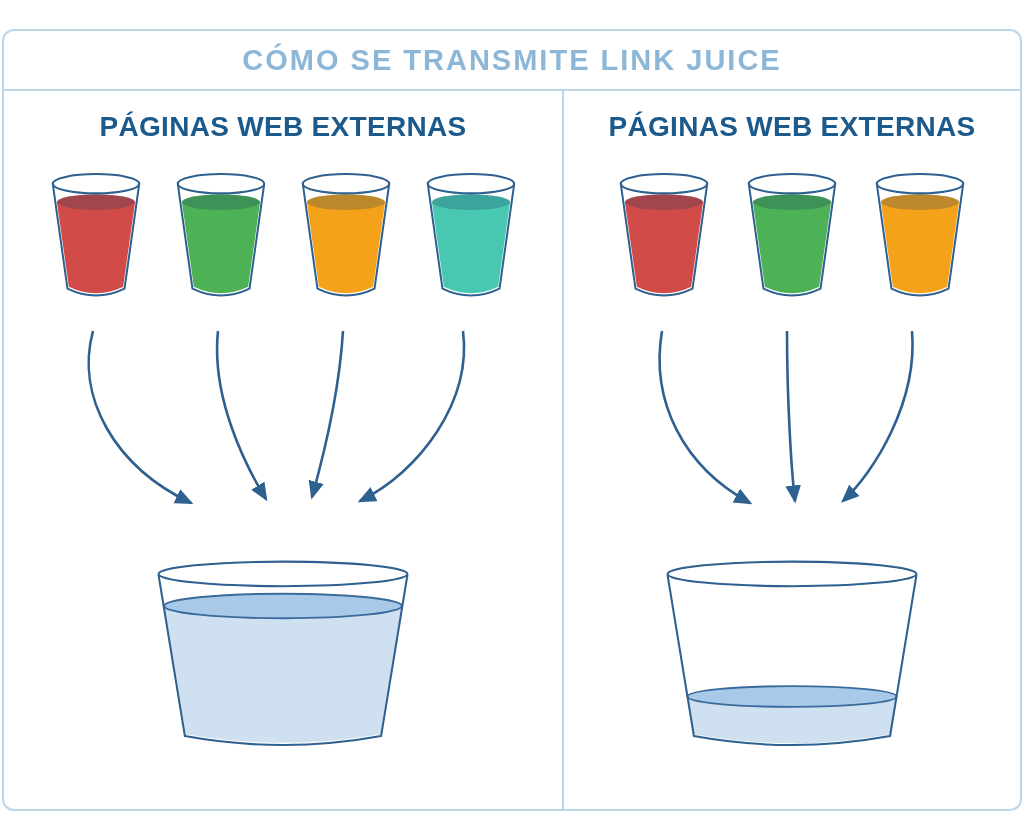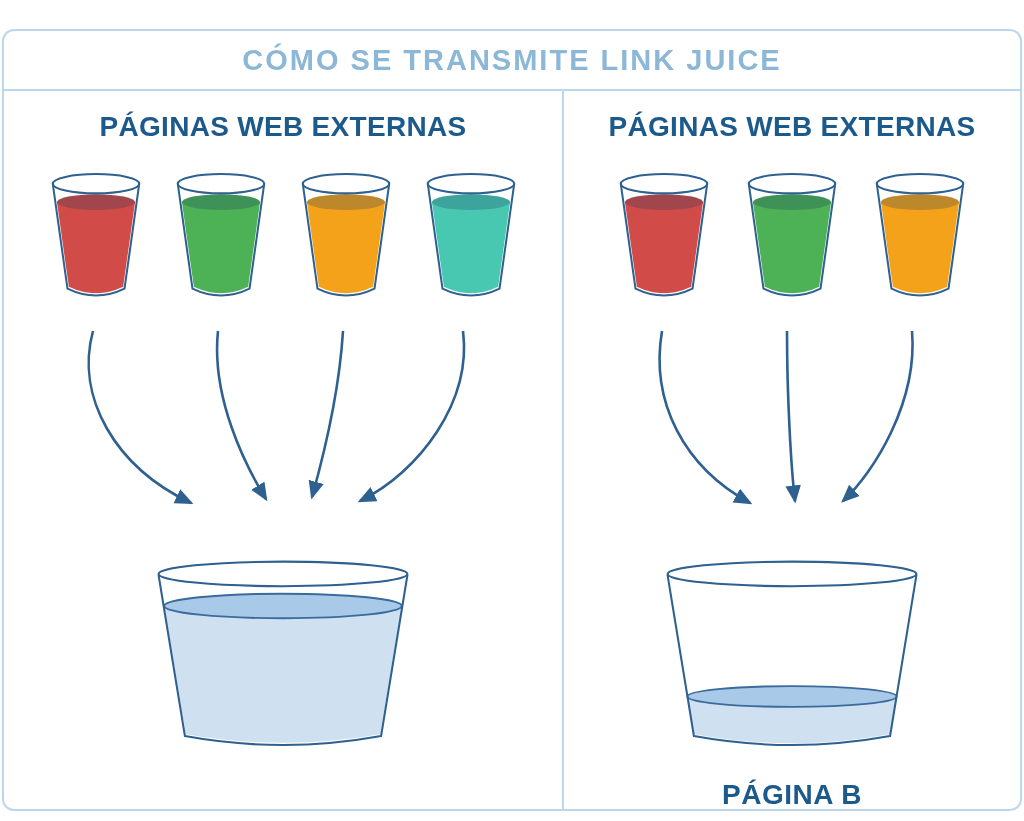--- a/index.html
+++ b/index.html
@@ -129,17 +129,16 @@
         <path class="arrow" marker-end="url(#arrowhead-b)" d="M340 4 C 346 75, 302 145, 271 174" stroke="#2e6090"></path>
       </svg>
 
       <svg class="bucket" width="264" height="200" viewBox="0 0 280 212">
         <path d="M29 150 L36 190 Q140 209 244 190 L251 150 Q140 161 29 150 Z" fill="#cfe0f1"></path>
         <ellipse class="surface" cx="140" cy="150" rx="111" ry="11" fill="#a9c9e8"></ellipse>
         <path class="glass-outline" d="M8 21 L36 192 Q140 211 244 192 L272 21"></path>
         <ellipse class="glass-outline" cx="140" cy="20" rx="132" ry="13"></ellipse>
       </svg>
 
-      <div class="bucket-label">PÁGINA B</div>
     </section>
 
   </div>
 </div>
 
 </body></html>

